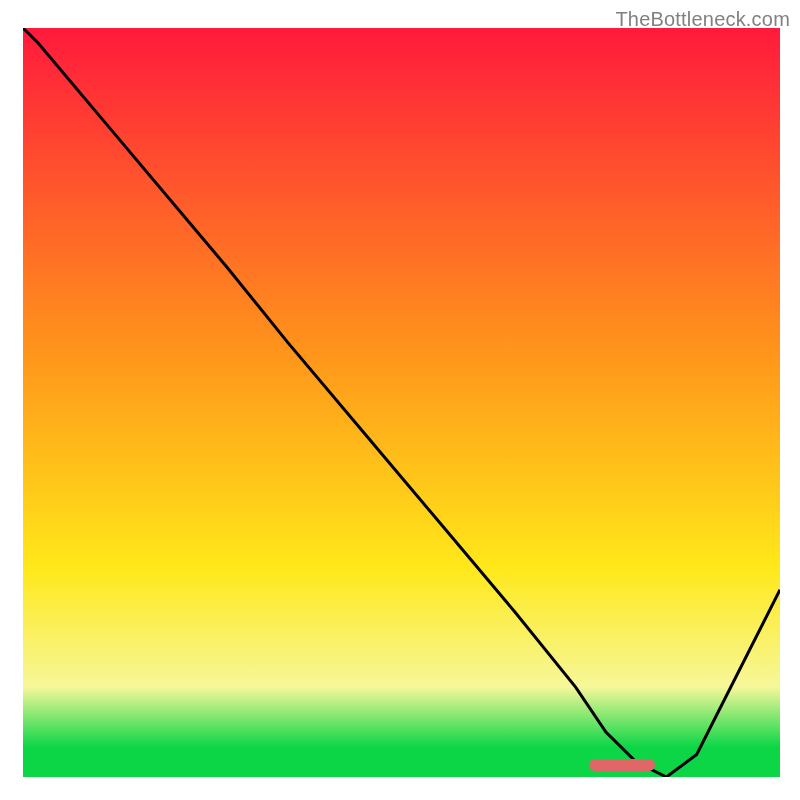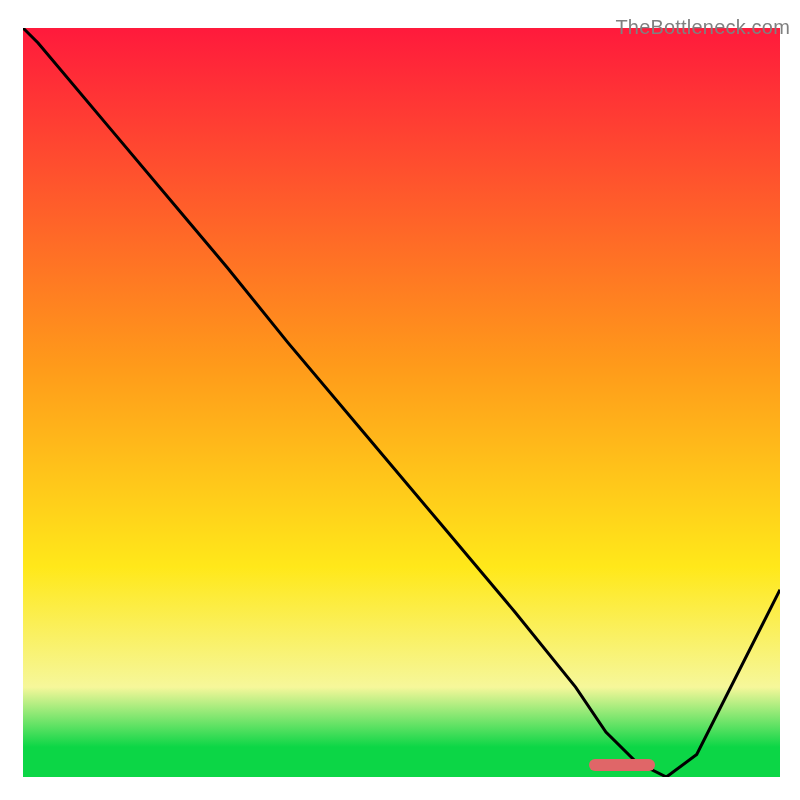--- a/index.html
+++ b/index.html
@@ -11,21 +11,21 @@
     font-family: Arial, Helvetica, sans-serif;
     background: #ffffff;
   }
   .chart-wrap {
     position: relative;
     width: 800px;
     height: 800px;
   }
   .watermark {
     position: absolute;
-    top: 16px;
+    top: 8px;
     right: 10px;
     color: #808080;
     font-size: 20px;
     font-weight: 500;
     letter-spacing: 0.2px;
     z-index: 10;
   }
   .plot-area {
     position: absolute;
     left: 23px;

